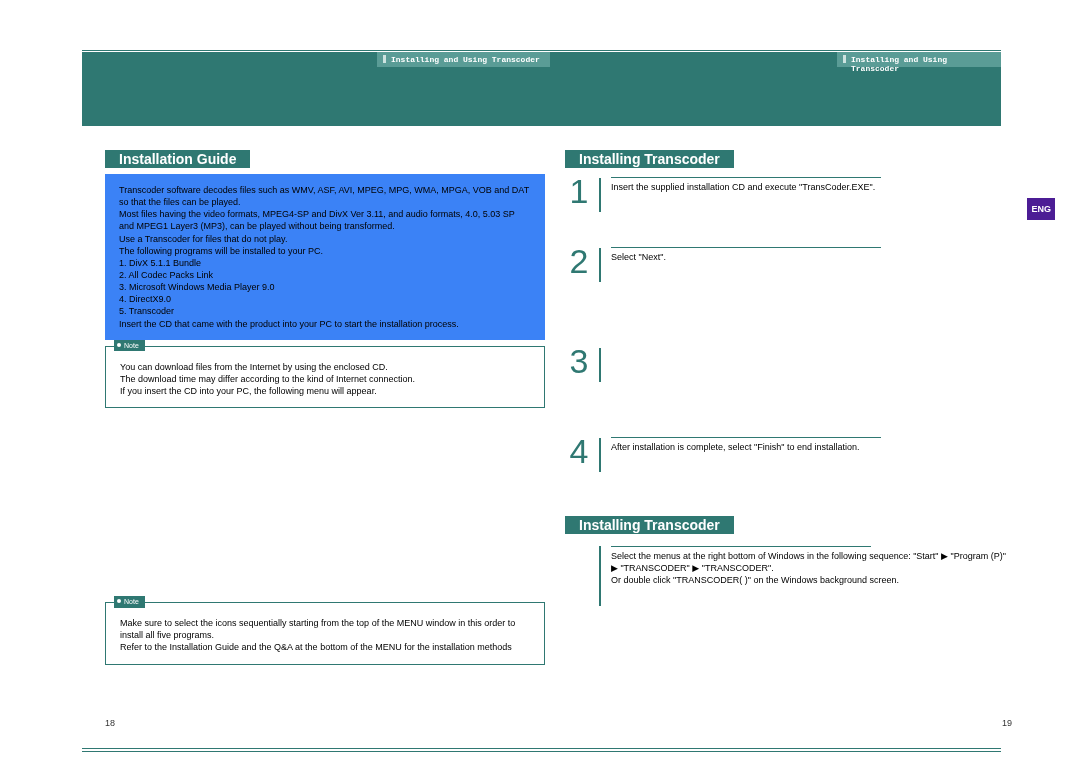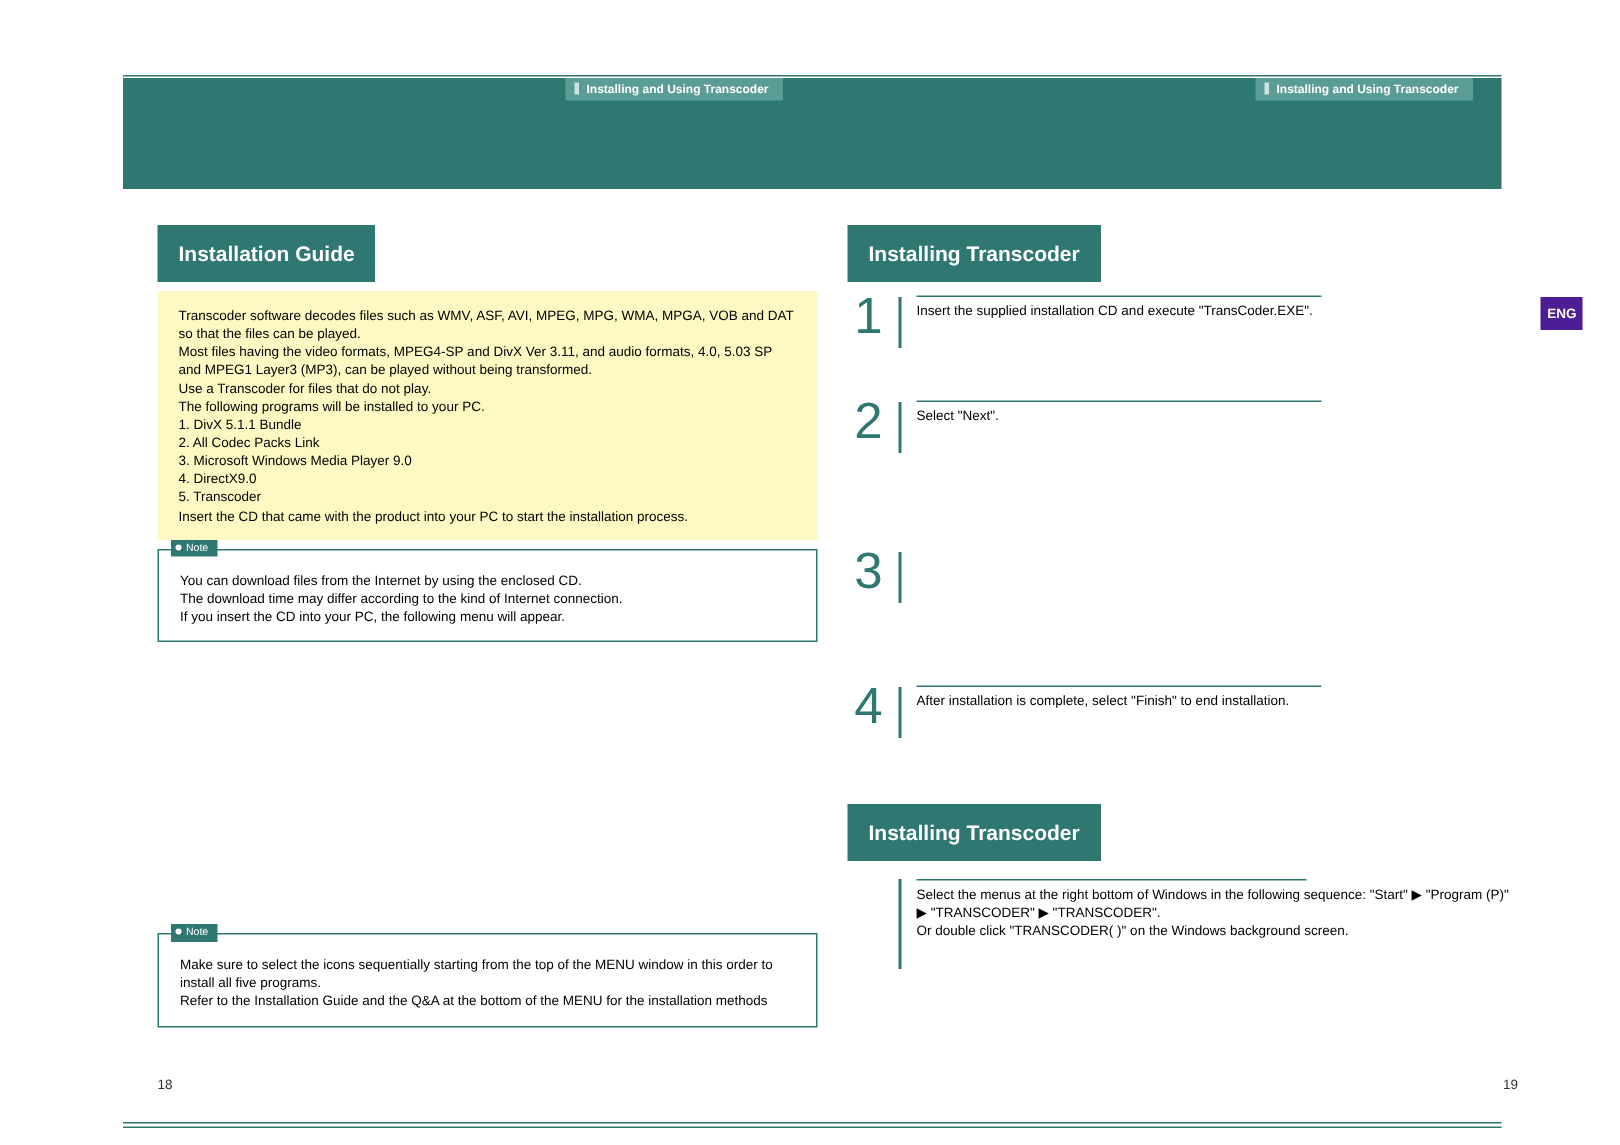--- a/index.html
+++ b/index.html
@@ -20,20 +20,21 @@
   }
   .header-tab {
     position: absolute;
     top: 0;
     height: 15px;
     background: #5a9c96;
     color: #fff;
     font-size: 8px;
     padding: 3px 10px 3px 14px;
     font-weight: bold;
+    font-family: Liberation Mono, monospace;
   }
   .header-tab .bar {
     position: absolute;
     left: 6px; top: 3px;
     width: 3px; height: 8px;
     background: #cde3e0;
   }
   .header-tab.left { left: 295px; }
   .header-tab.right { left: 755px; }
   .top-line {
@@ -60,25 +61,25 @@
     display: flex;
   }
   .leftcol { width: 440px; }
   .rightcol { width: 450px; margin-left: 20px; position: relative; }
   .section-tab {
     display: inline-block;
     color: #fff;
     background: #2f7872;
     font-size: 14px;
     font-weight: bold;
-    padding: 11px 14px;
+    padding: 1px 14px;
     margin-bottom: 6px;
   }
   .graybox {
-    background: #fef9c3;
+    background: #3b82f6;
     padding: 10px 14px;
     font-size: 9px;
     line-height: 1.35;
     color: #000;
     margin-bottom: 6px;
   }
   .notebox {
     border: 1px solid #2f7872;
     position: relative;
     padding: 14px 14px 10px 14px;

